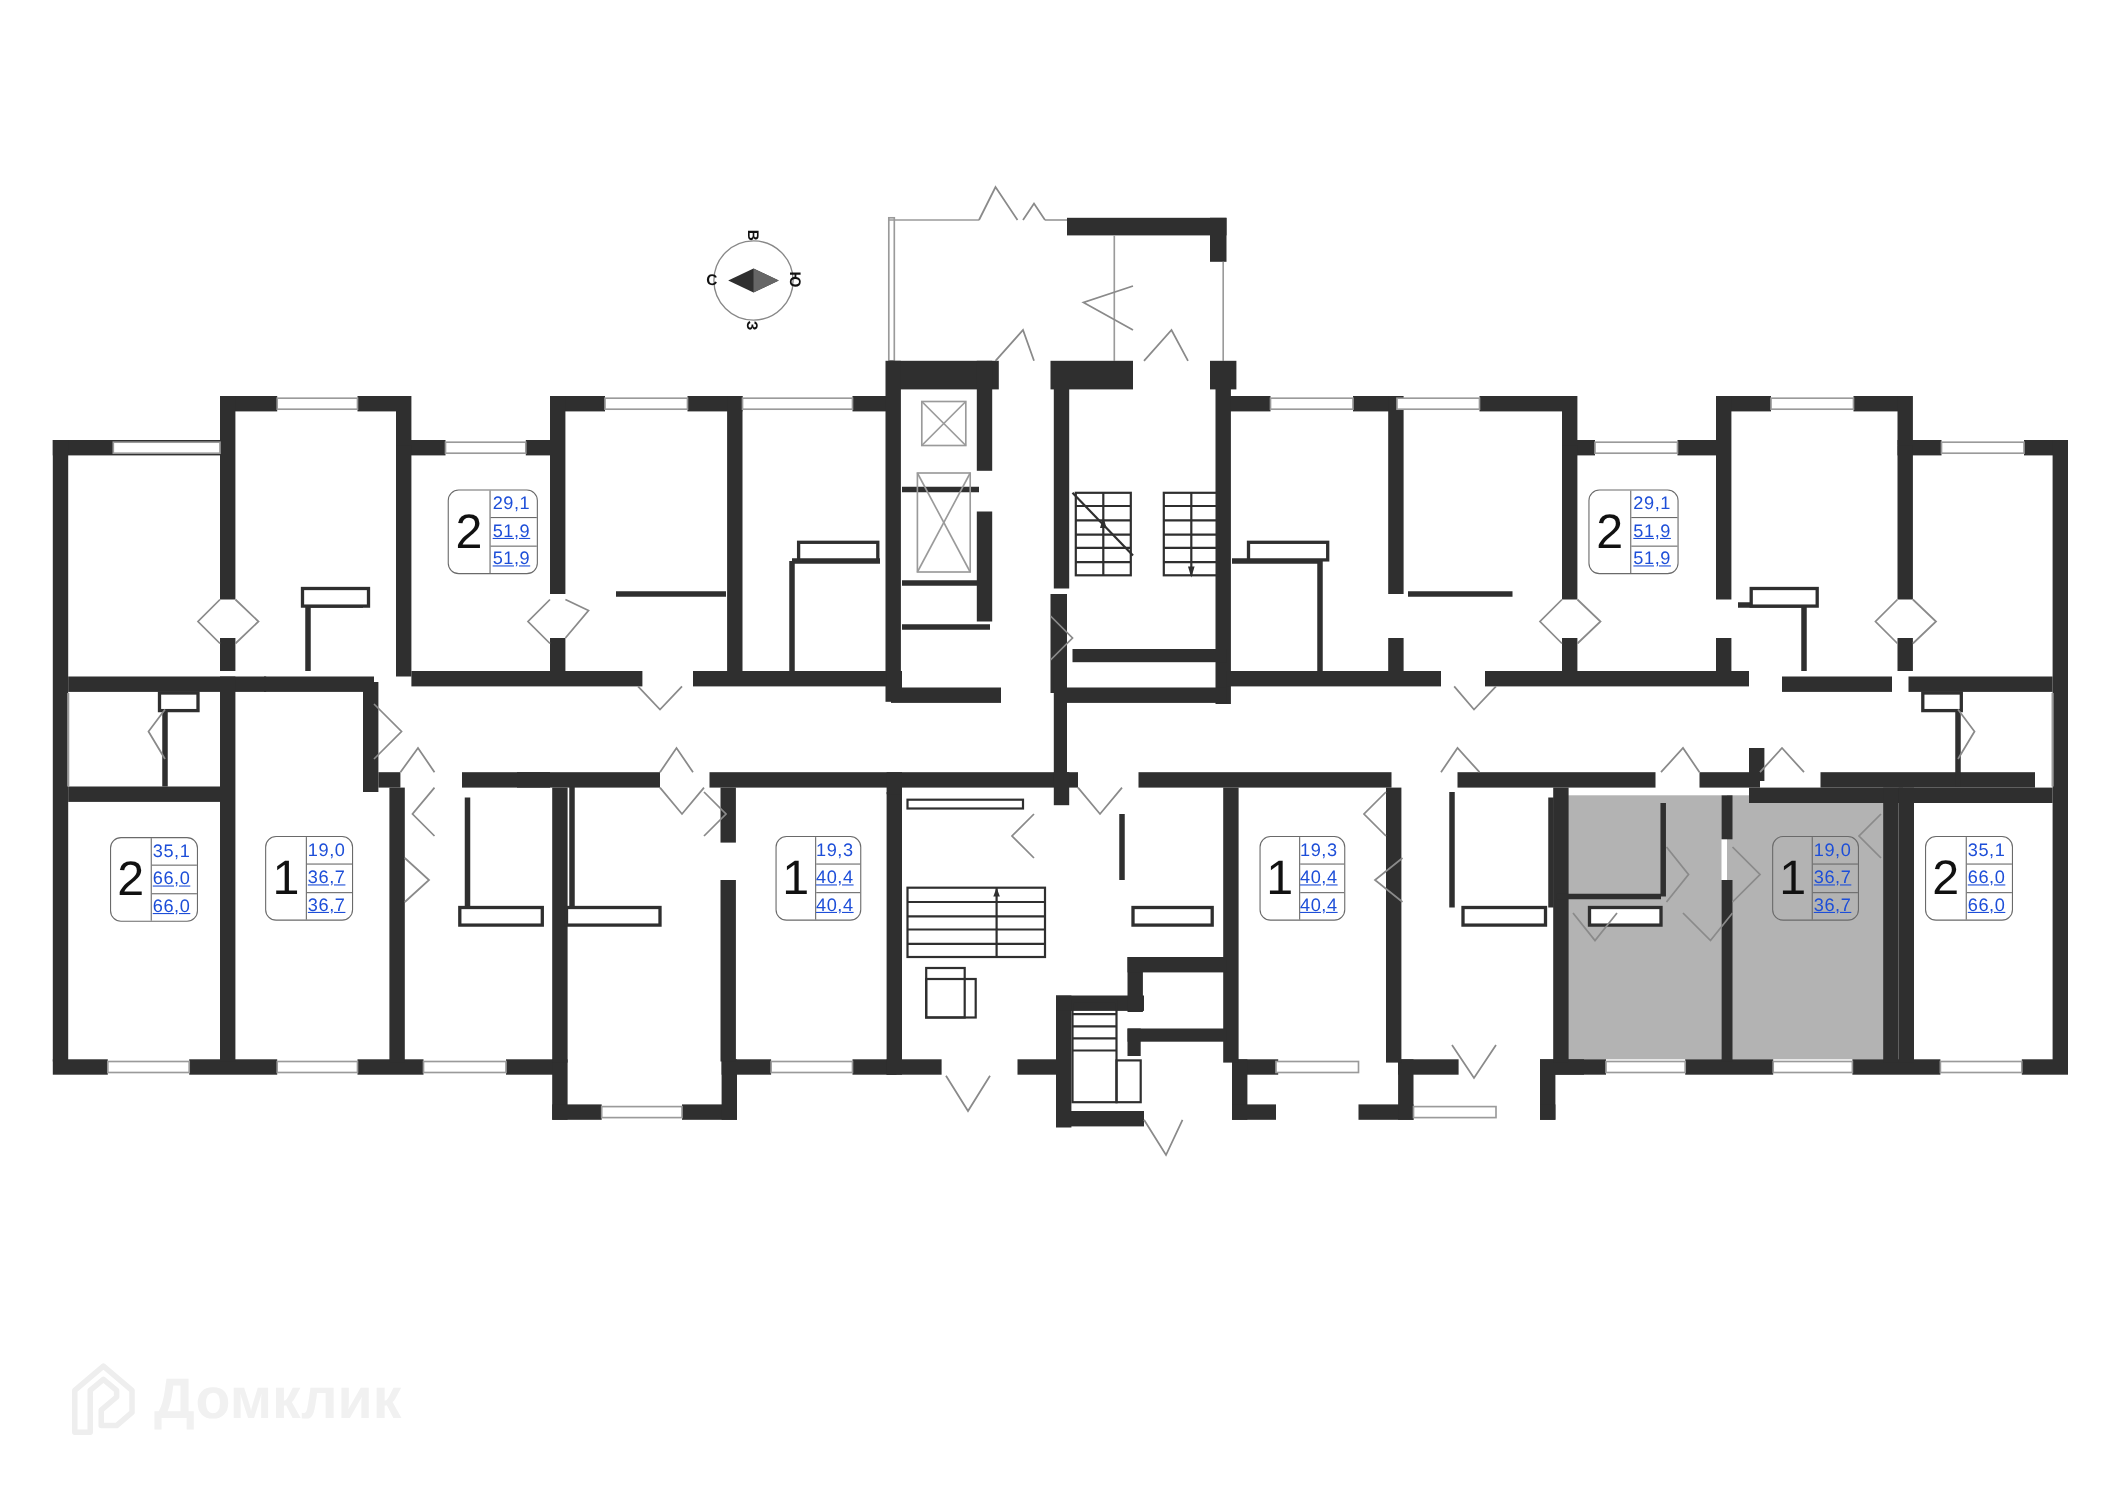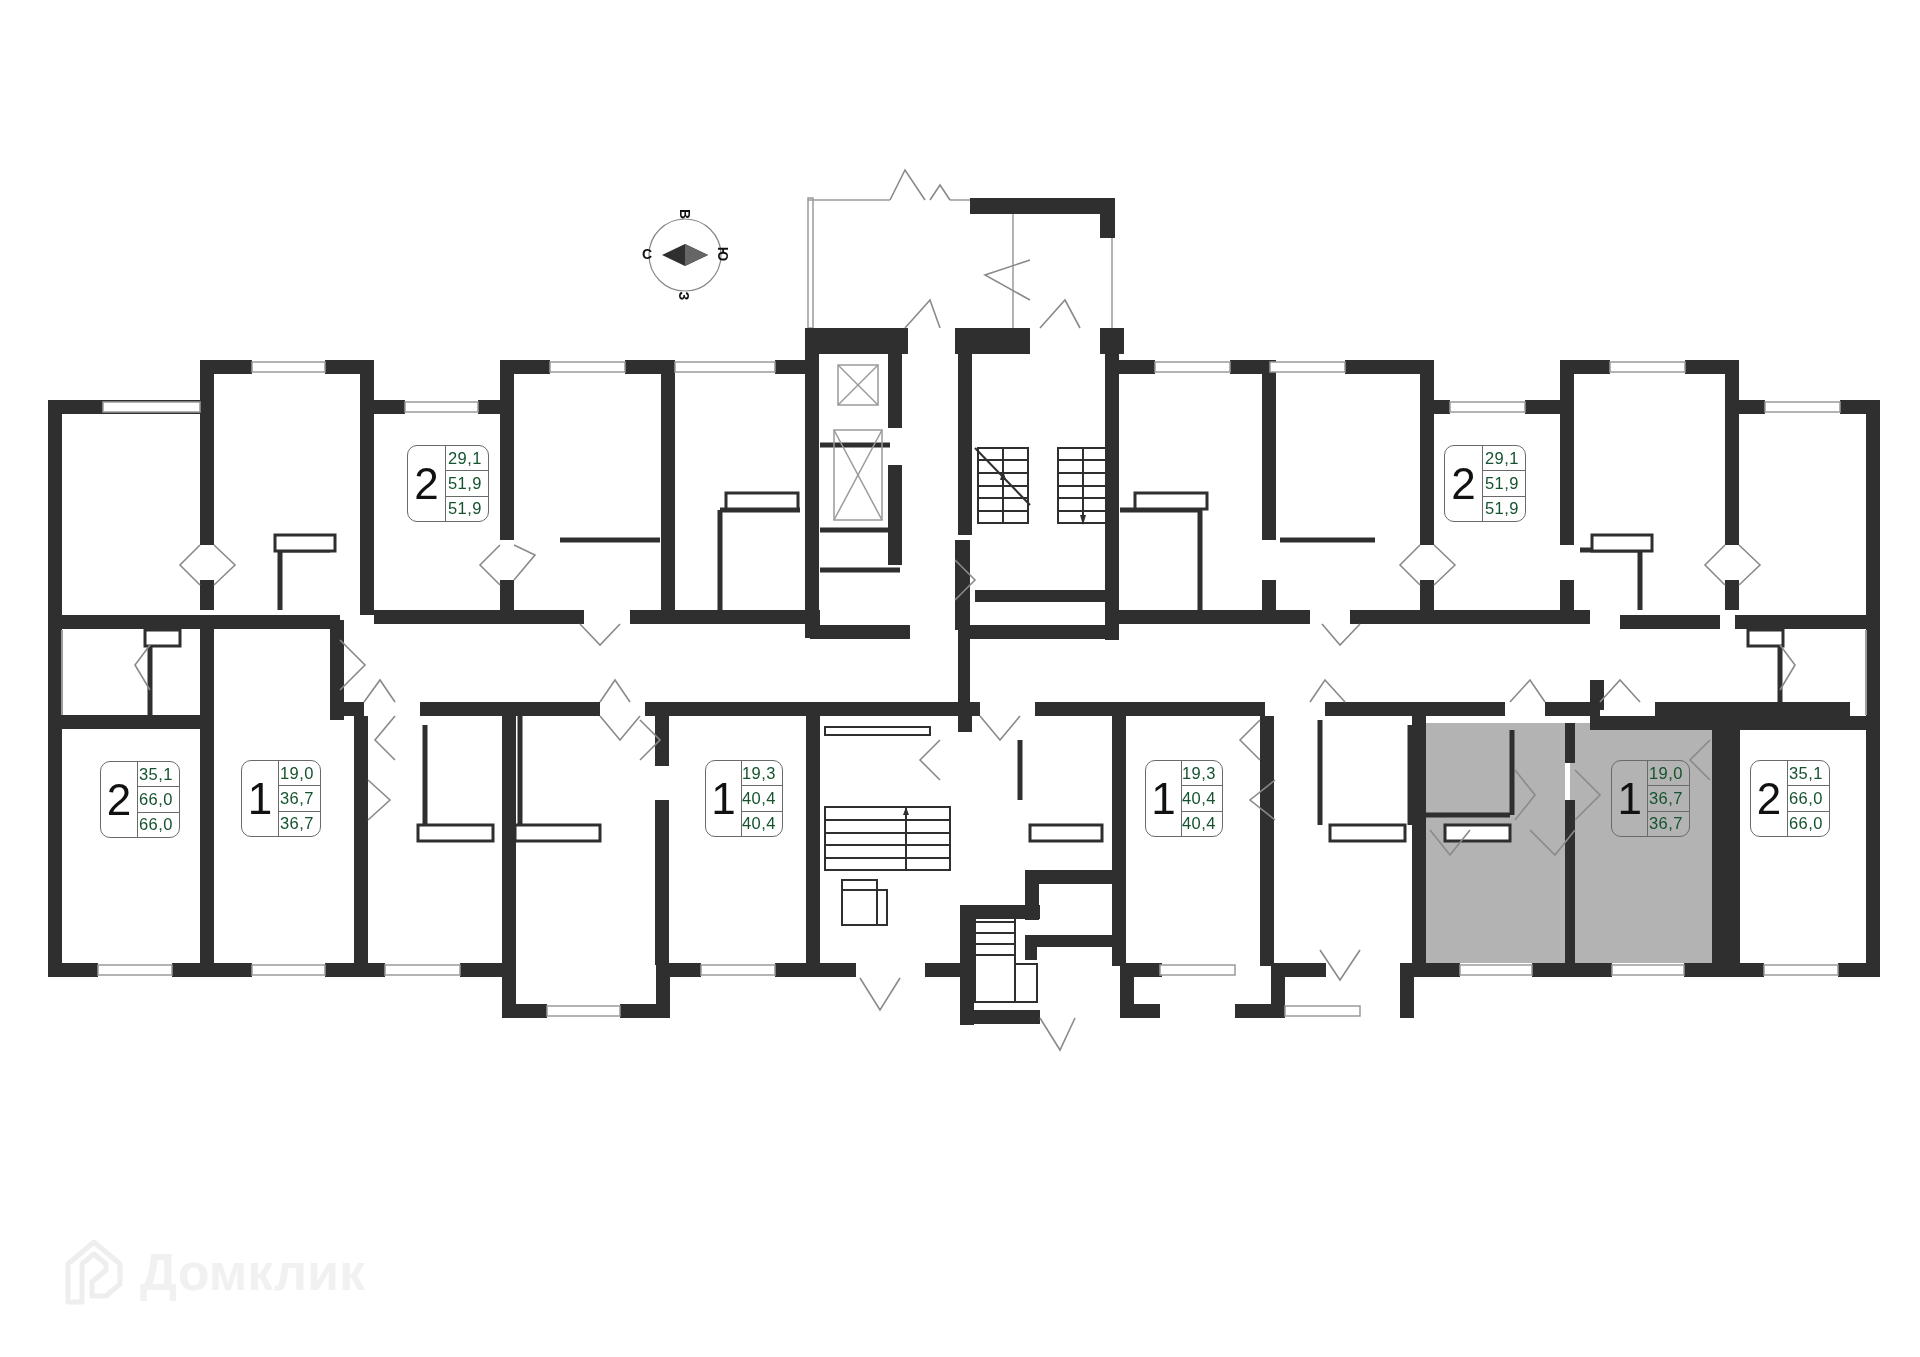--- a/index.html
+++ b/index.html
@@ -13,22 +13,22 @@
   .hl { fill: #b3b3b3; }
   .furn { fill: #ffffff; stroke: #2f2f2f; stroke-width: 3; }
   .stair { fill: none; stroke: #2f2f2f; stroke-width: 2; }
   .lift { fill: none; stroke: #9a9a9a; stroke-width: 1.5; }
   .badge { position: absolute; display: flex; border: 1.8px solid #6a6a6a; border-radius: 10px;
            background: rgba(255,255,255,0); box-sizing: border-box; }
   .badge .rooms { width: 46%; border-right: 1.8px solid #6a6a6a; display: flex; align-items: center;
                   justify-content: center; font-size: 44px; color: #111; font-weight: 300; }
   .badge .vals { flex: 1; display: flex; flex-direction: column; }
   .badge .v { flex: 1; display: flex; align-items: center; justify-content: flex-end; padding-right: 6px;
-              font-size: 16.5px; color: #14532d; letter-spacing: 0.5px; }
-  .badge .v + .v { border-top: 1.8px solid #6a6a6a; }
+              font-size: 16.5px; color: #1d4ed8; letter-spacing: 0.5px; }
+  .badge .v + .v { border-top: 1.8px solid #6a6a6a; text-decoration: underline; }
   .compass { position: absolute; left: 640px; top: 210px; width: 90px; height: 90px; }
   .compass .lbl { position: absolute; font-size: 14px; font-weight: bold; color: #111; }
   .watermark { position: absolute; left: 62px; top: 1232px; width: 380px; height: 80px;
                color: #f1f1f1; font-size: 52px; font-weight: bold; display: flex; align-items: center; gap: 14px; }
 </style>
 </head>
 <body>
 
 <svg id="plan" width="1920" height="1357" viewBox="0 0 1920 1357" xmlns="http://www.w3.org/2000/svg">
 

